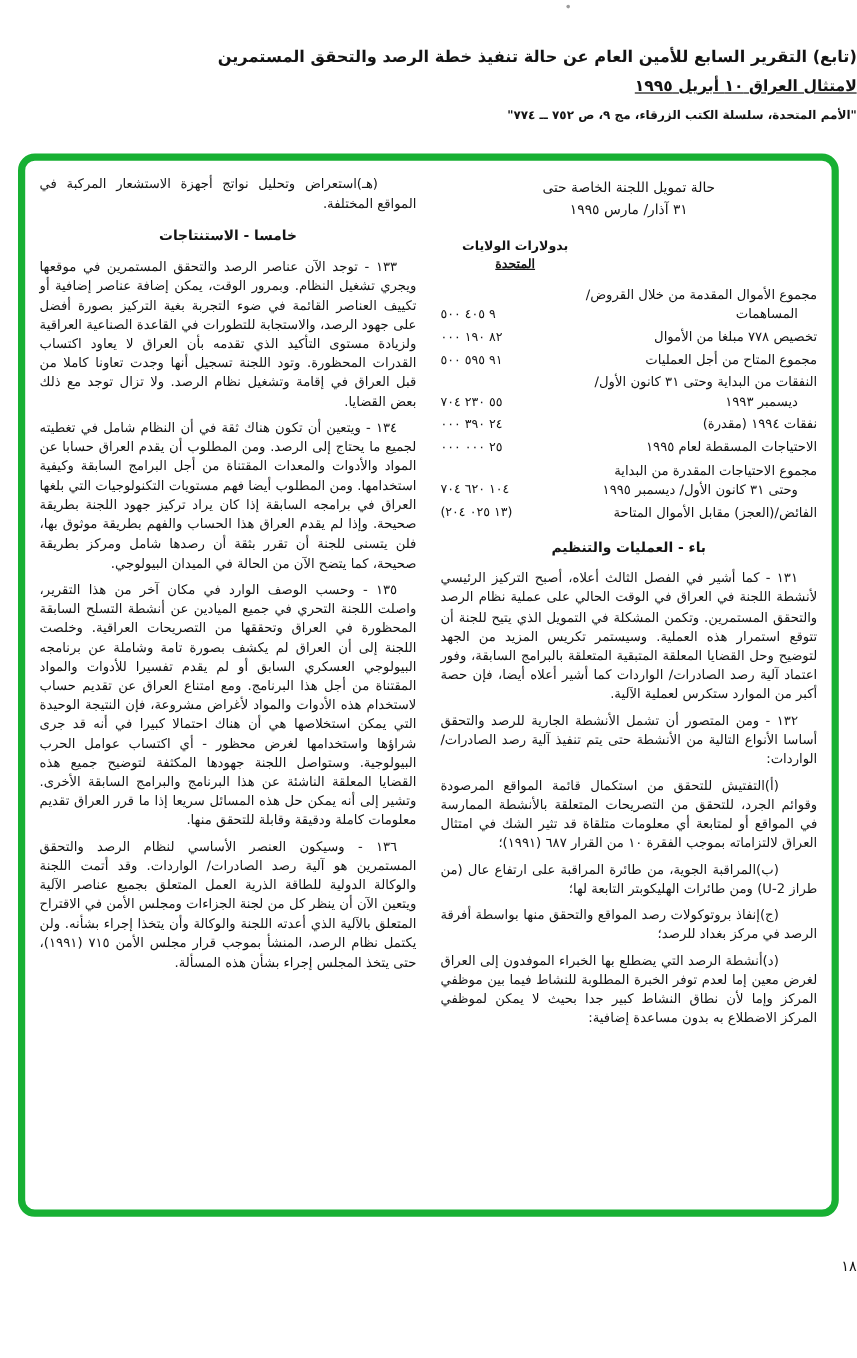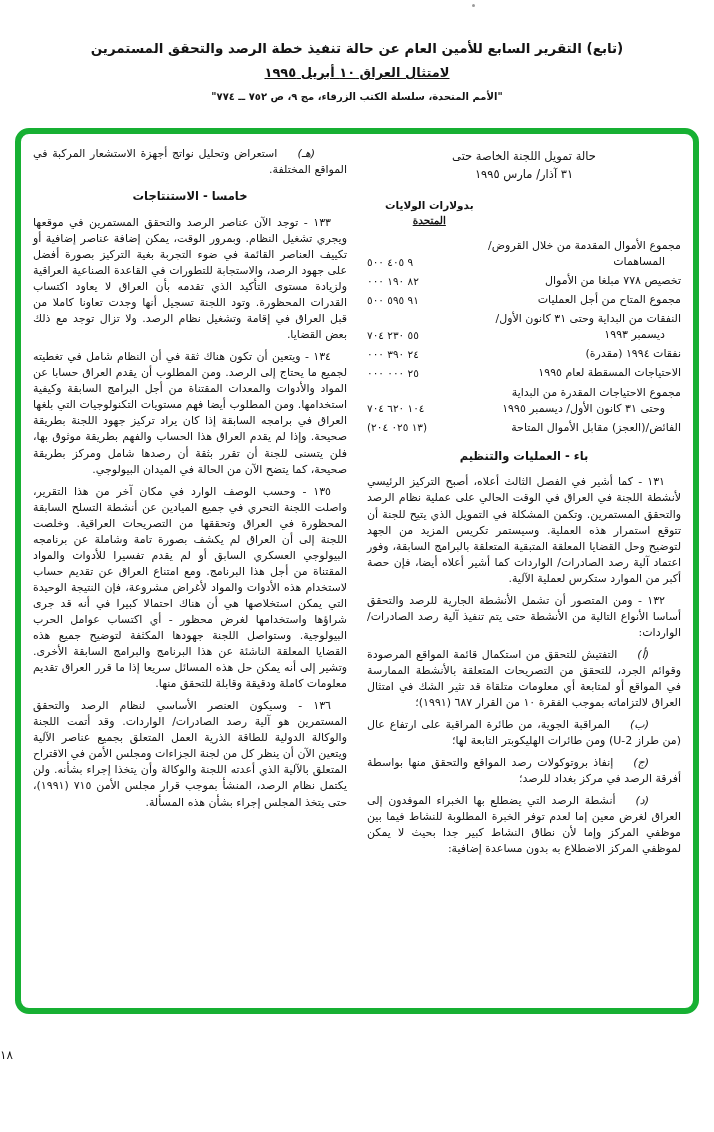--- a/index.html
+++ b/index.html
@@ -1,21 +1,21 @@
 <!DOCTYPE html>
 <html lang="ar" dir="rtl"><head>
 <meta charset="utf-8">
 <style>
   html,body{margin:0;padding:0;background:#ffffff;}
   body{
     width:714px;height:1132px;position:relative;overflow:hidden;
     font-family:"DejaVu Sans", sans-serif;color:#141414;direction:rtl;
   }
   .artifact-dot{position:absolute;left:472px;top:4px;width:3px;height:3px;border-radius:50%;background:#9a9a9a;}
-  .header{position:absolute;top:40px;left:0;right:0;text-align:center;}
+  .header{position:absolute;top:40px;left:0;right:0;}
   .header .t1{font-size:13.5px;font-weight:bold;margin-bottom:9px;}
   .header .t2{font-size:13px;font-weight:bold;margin-bottom:11px;text-decoration:underline;}
   .header .t3{font-size:10px;font-weight:bold;}
   .content-box{
     position:absolute;top:128px;left:15px;right:15px;height:886px;box-sizing:border-box;
     border:6px solid #17b033;border-radius:14px;padding:12px 12px 8px 12px;
     display:flex;gap:20px;overflow:hidden;
   }
   .col{flex:1;min-width:0;font-size:11px;line-height:1.46;text-align:justify;}
   .col p{margin:0 0 6px 0;}
@@ -25,22 +25,22 @@
   .currency{width:fit-content;margin-right:auto;margin-left:18px;text-align:center;font-weight:bold;font-size:10.5px;line-height:1.5;margin-bottom:9px;}
   .currency .u{text-decoration:underline;font-family:Liberation Serif, serif;}
   .funding-table{margin-bottom:12px;}
   .frow{margin-bottom:3px;}
   .fl1{}
   .fline{display:flex;align-items:flex-end;}
   .flabel{flex:1;text-align:right;}
   .flabel.ind{padding-right:16px;}
   .fval{width:86px;flex-shrink:0;direction:ltr;text-align:left;white-space:nowrap;font-size:10.5px;}
   .list-item{text-indent:32px;}
-  .li-marker{margin-left:20px;font-style:italic;}
-  .footer-num{position:absolute;top:1048px;left:0;right:0;text-align:left;font-size:12px;}
+  .li-marker{}
+  .footer-num{position:absolute;top:1048px;left:0;right:0;text-align:right;font-size:12px;}
 </style>
 </head>
 <body>
 
 <div class="artifact-dot"></div>
 
 <div class="header">
   <div class="t1">(تابع) التقرير السابع للأمين العام عن حالة تنفيذ خطة الرصد والتحقق المستمرين</div>
   <div class="t2">لامتثال العراق ١٠ أبريل ١٩٩٥</div>
   <div class="t3">"الأمم المتحدة، سلسلة الكتب الزرقاء، مج ٩، ص ٧٥٢ ــ ٧٧٤"</div>

